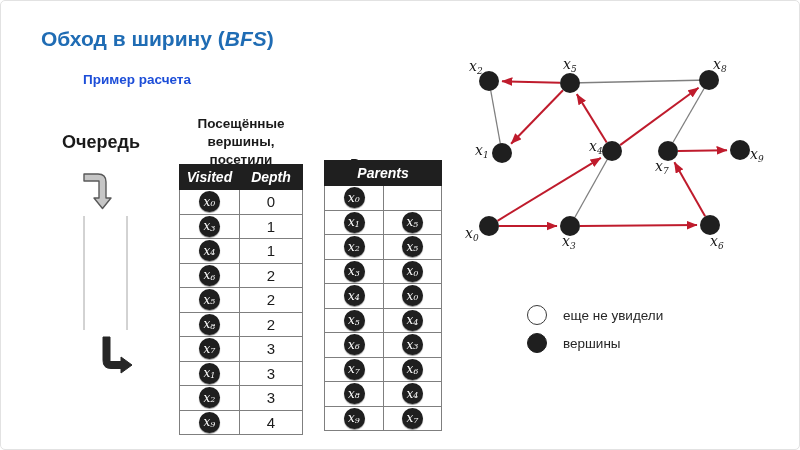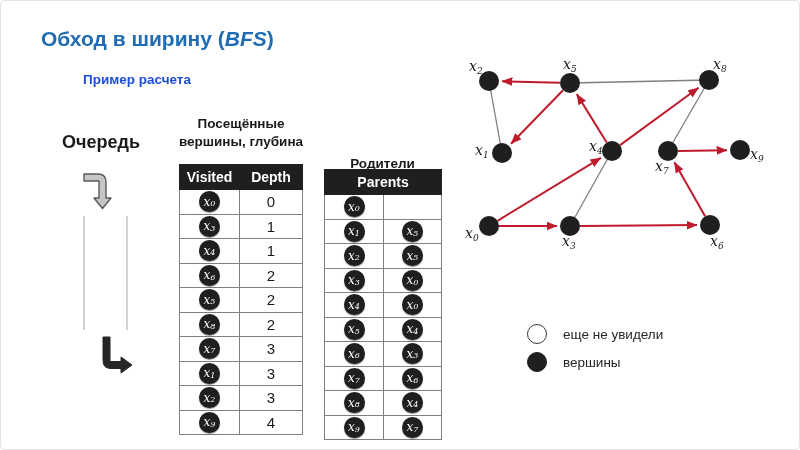--- a/index.html
+++ b/index.html
@@ -17,40 +17,40 @@
   .queue-label { position:absolute; left:55px; top:131px; width:90px; text-align:center;
                  font-size:18px; font-weight:bold; }
   .queue-svg { position:absolute; left:60px; top:160px; }
   
   .tbl-caption { position:absolute; font-size:13.5px; font-weight:bold; text-align:center; line-height:18px; }
   .cap-visited { left:175px; top:114px; width:130px; }
   .cap-parents { left:323px; top:131px; width:117px;margin-top:23px; }
   table.bfs { position:absolute; border-collapse:collapse; table-layout:fixed;
               border:1.5px solid #7f7f7f; background:#fff; }
   .tbl-visited { left:178px; top:163px; width:123px; }
-  .tbl-parents { left:323px; top:168px; width:117px; }
-  table.bfs th { background:#1f1f1f; color:#ffffff; font-weight:bold;
+  .tbl-parents { left:323px; top:159px; width:117px; }
+  table.bfs th { background:#1f1f1f; color:#ffffff; font-style:italic; font-weight:bold;
                  font-size:14px; height:25px; text-align:center; border:1px solid #1f1f1f; }
   table.bfs td { border:1px solid #7f7f7f; height:24.5px; text-align:center; vertical-align:middle; }
   td.dcell { font-size:15px; color:#1a1a1a; }
   .chip { display:inline-flex; align-items:center; justify-content:center;
           width:21px; height:21px; border-radius:50%; background:#1f1f1f;
           box-shadow:0 1px 1px rgba(0,0,0,0.45); vertical-align:middle; }
   .chip .cb { font-family:"DejaVu Serif", serif; font-style:italic; font-size:12px; color:#fff; line-height:1; }
   .chip .cs { font-family:"DejaVu Serif", serif; font-style:italic; font-size:8px; color:#fff; line-height:1;
               margin-top:5px; }
   
   .graph-svg { position:absolute; left:450px; top:40px; }
   .edge-gray { stroke:#7f7f7f; stroke-width:1.3; }
   .edge-red  { stroke:#bf1b2c; stroke-width:2; }
   .gnode { fill:#1f1f1f; }
   .nlabel { font-family:"DejaVu Serif", serif; font-style:italic; font-size:14px; fill:#1a1a1a; }
   .nsub   { font-size:9px; }
   
-  .legend { position:absolute; left:526px; top:319px; }
+  .legend { position:absolute; left:526px; top:300px; }
   .legend-item { display:flex; align-items:center; height:28px; }
   .legend-dot { width:20px; height:20px; border-radius:50%; border:1.5px solid #3a3a3a; margin-right:16px; flex:none; }
   .dot-white { background:#ffffff; }
   .dot-gray  { background:#b3b3b3; }
   .dot-black { background:#1f1f1f; border-color:#1f1f1f; }
   .legend-label { font-size:13.5px; color:#262626; }
 </style>
 </head>
 <body>
 
@@ -60,21 +60,21 @@
   <div class="subtitle">Пример расчета</div>
 
   <div class="queue-label">Очередь</div>
   <svg class="queue-svg" width="90" height="220" viewBox="0 0 90 220">
     <path d="M23,13 L37,13 Q45,13 45,21 L45,37 L50,37 L41.5,47.5 L33,37 L38,37 L38,20 L23,20 Z" fill="#c6c6c6" stroke="#595959" stroke-width="1.4" stroke-linejoin="round"></path>
     <line x1="23" y1="55" x2="23" y2="169" stroke="#a6a6a6" stroke-width="1"></line>
     <line x1="66" y1="55" x2="66" y2="169" stroke="#a6a6a6" stroke-width="1"></line>
     <path d="M42,176 L49,176 L49,200.5 L60,200.5 L60,196 L71,204 L60,212 L60,207.5 L50,207.5 Q42,207.5 42,199.5 Z" fill="#262626" stroke="#262626" stroke-width="1" stroke-linejoin="round"></path>
   </svg>
 
-  <div class="tbl-caption cap-visited">Посещённые вершины, глубина</div>
+  <div class="tbl-caption cap-visited">Посещённые вершины, посетили</div>
   <table class="bfs tbl-visited">
     <colgroup>
         <col style="width:60px">
         <col style="width:63px">
       </colgroup>
     <tbody>
         <tr>
       <th>Visited</th>
       <th>Depth</th>
     </tr>

